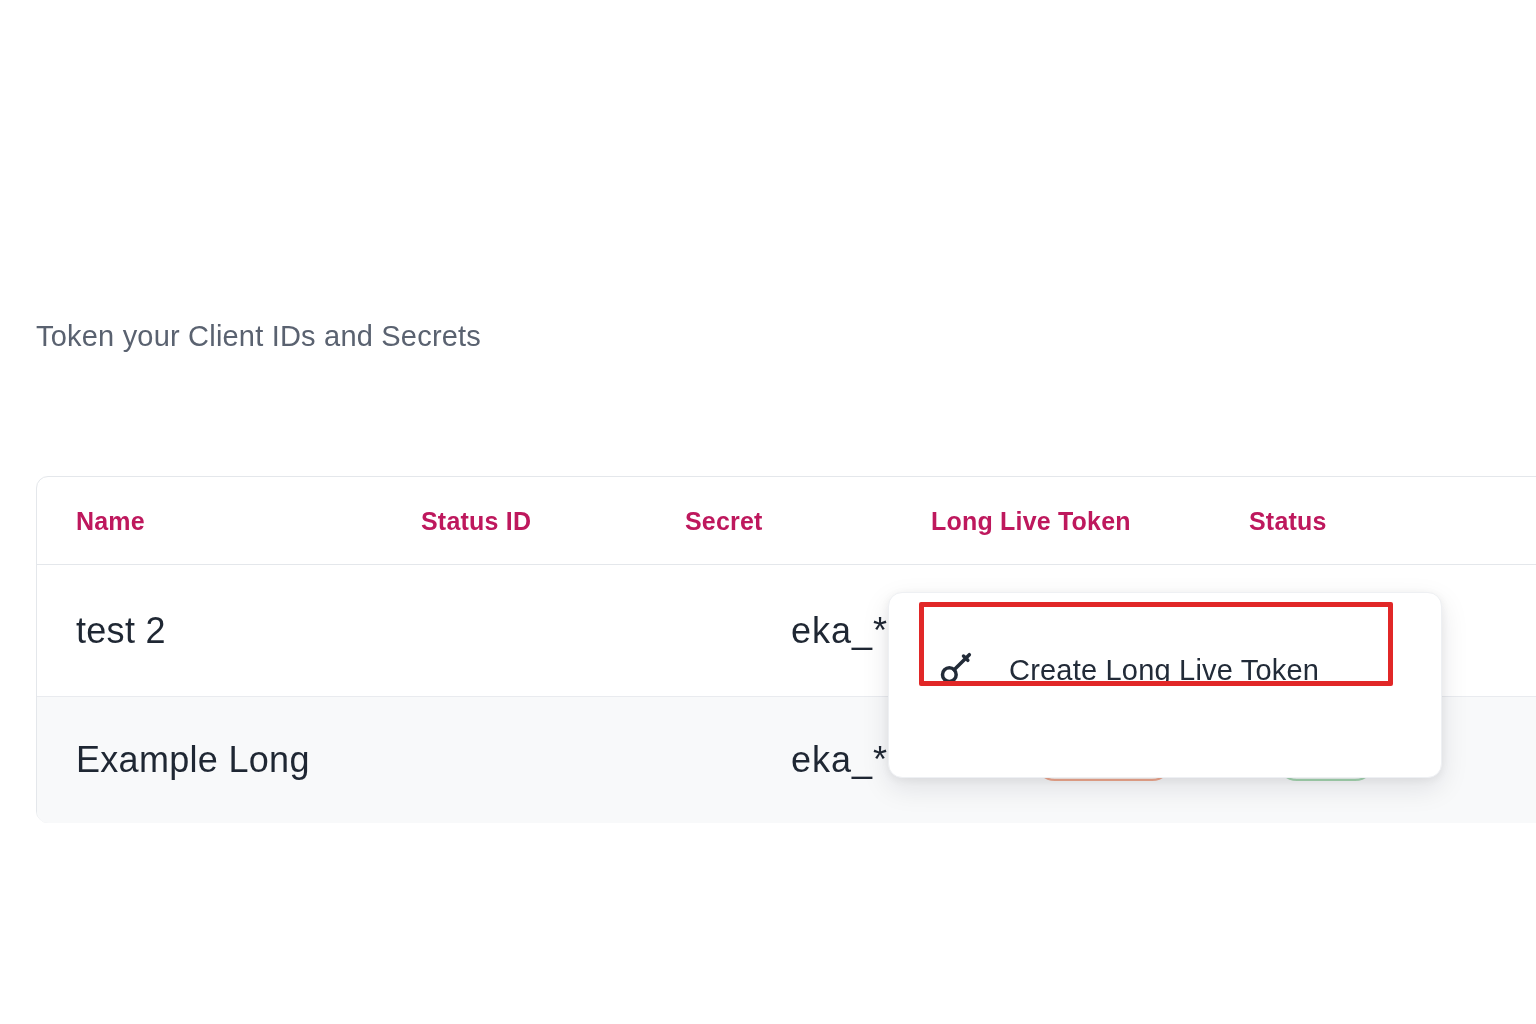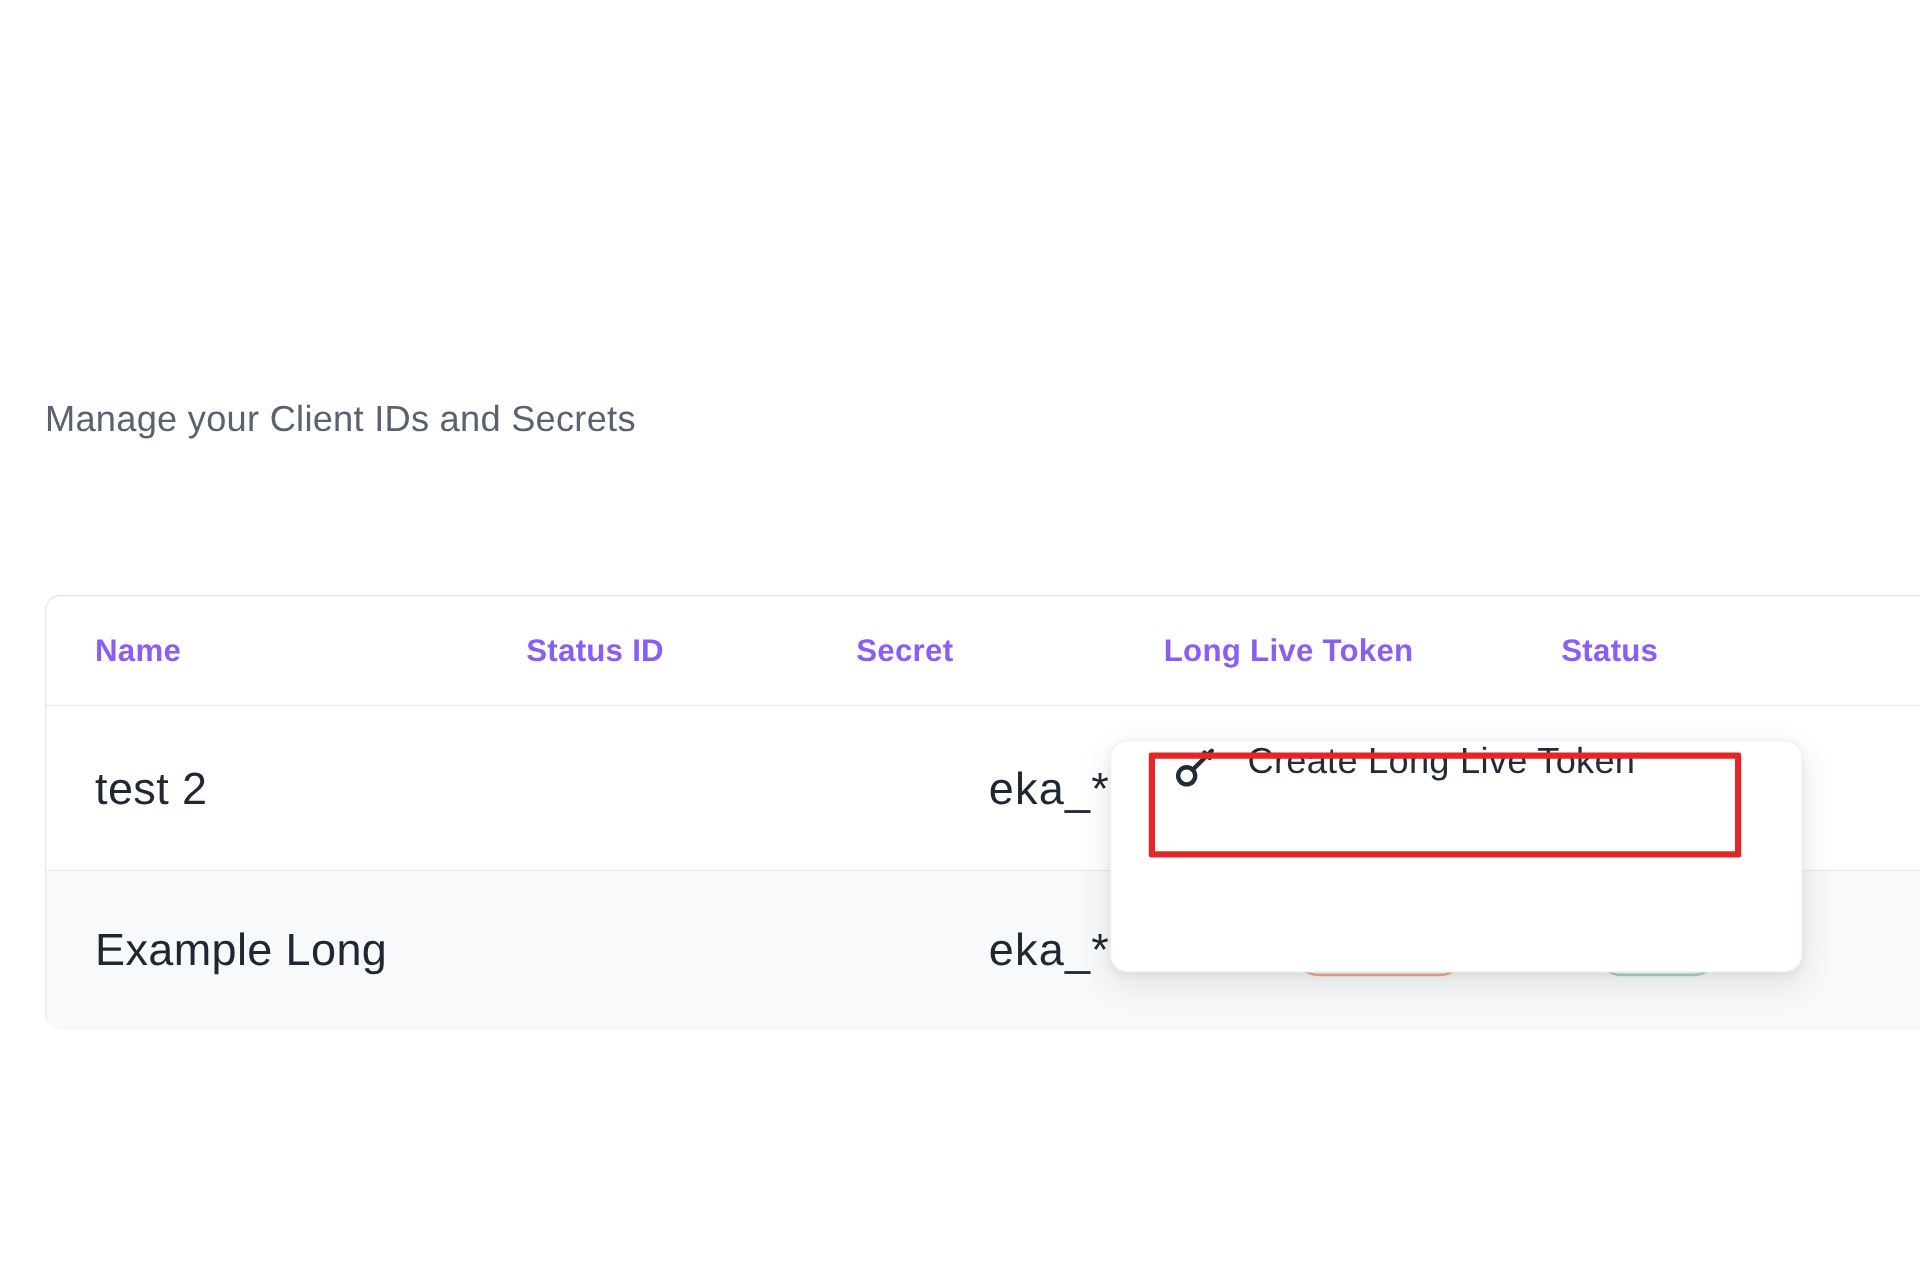--- a/index.html
+++ b/index.html
@@ -21,21 +21,21 @@
     border: 1px solid #e4e7eb;
     border-radius: 12px;
     z-index: 1;
   }
   .thead {
     position: absolute; left: 0; top: 0; width: 100%; height: 88px;
     border-bottom: 1px solid #e4e7eb;
   }
   .th {
     position: absolute; top: 0; height: 88px; display: flex; align-items: center;
-    font-size: 25px; font-weight: 700; color: #8b5cf6; letter-spacing: .2px;
+    font-size: 25px; font-weight: 700; color: #be185d; letter-spacing: .2px;
   }
   .th-name   { left: 39px; }
   .th-client { left: 384px; }
   .th-secret { left: 648px; }
   .th-llt    { left: 894px; }
   .th-status { left: 1212px; }
 
   .trow { position: absolute; left: 0; width: 100%; }
   .trow-1 { top: 88px;  height: 131px; background: #ffffff; }
   .trow-2 { top: 219px; height: 127px; background: #f8f9fa; border-top: 1px solid #e9ebef;
@@ -55,21 +55,21 @@
 
   
   .context-menu {
     position: absolute; left: 888px; top: 592px; width: 554px; height: 186px;
     background: #ffffff; border: 1px solid #eef0f3; border-radius: 14px;
     box-shadow: 0 10px 28px rgba(15,23,42,.10), 0 2px 8px rgba(15,23,42,.06);
     z-index: 5;
   }
   .menu-item {
     position: absolute; left: 0; width: 100%;
-    display: flex; align-items: flex-start; gap: 21px; padding-left: 48px;
+    display: flex; align-items: flex-end; gap: 32px; padding-left: 48px;
     cursor: pointer; white-space: nowrap;
   }
   .menu-item-1 { top: 0;    height: 94px; }
   .menu-item-2 { top: 94px; height: 84px; }
   .menu-label { font-size: 29px; font-weight: 500; letter-spacing: .2px; }
   .menu-item-1 .menu-label { color: #222b38; }
   .menu-item-2 .menu-label { color: #e02424; }
   .menu-icon { width: 40px; height: 40px; flex: 0 0 40px; display: block; }
 
   
@@ -77,21 +77,21 @@
     position: absolute; left: 30px; top: 9px; width: 474px; height: 84px;
     border: 5px solid #e12727; border-radius: 2px;
     pointer-events: none; z-index: 6;
   }
 </style>
 </head>
 <body>
 
 <div class="screen">
 
-  <div class="page-heading">Manage your Client IDs and Secrets</div>
+  <div class="page-heading">Token your Client IDs and Secrets</div>
 
   <div class="table-card">
 
     <div class="thead">
       <div class="th th-name">Name</div>
       <div class="th th-client">Status ID</div>
       <div class="th th-secret">Secret</div>
       <div class="th th-status">Status</div>
       <div class="th th-llt">Long Live Token</div>
     </div>

